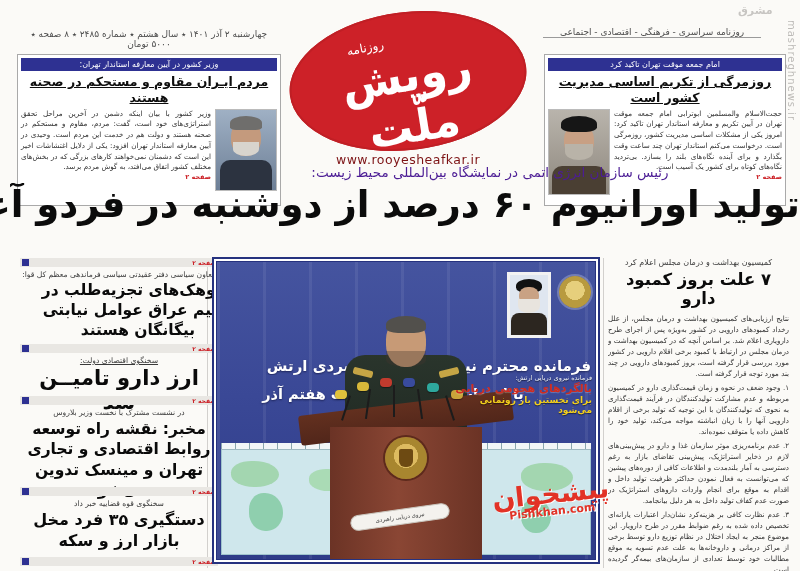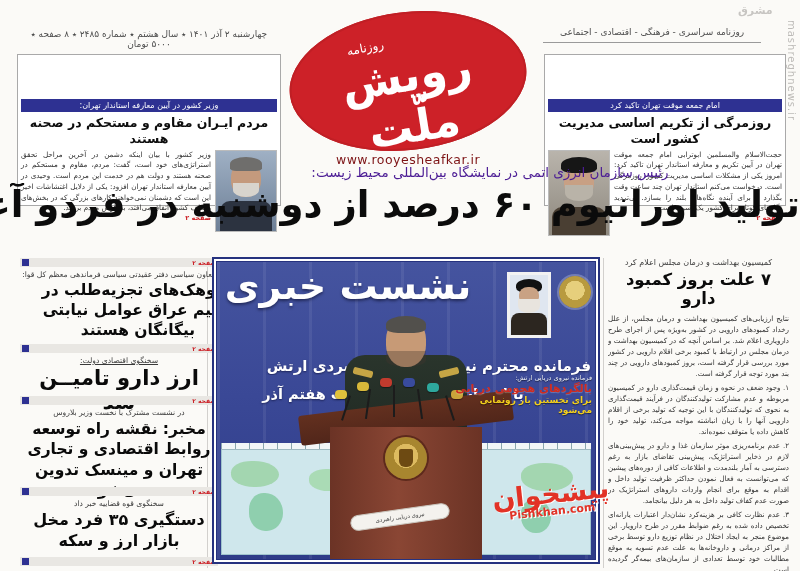--- a/index.html
+++ b/index.html
@@ -6,41 +6,41 @@
   html,body { width:800px; height:571px; overflow:hidden; }
   body { font-family:"DejaVu Sans", sans-serif; background:#f6f5f2; }
   #page { position:relative; width:800px; height:571px; background:#fbfaf7; overflow:hidden; }
 
   .rtl { direction:rtl; }
 
   
   .dateline { position:absolute; left:20px; top:29px; width:258px; font-size:9px; color:#4c4c4c;
               text-align:center; padding-bottom:5px; border-bottom:1px solid #9a9a9a; }
   .tagline  { position:absolute; left:543px; top:27px; width:218px; font-size:9px; color:#4c4c4c;
-              text-align:center; padding-bottom:5px; border-bottom:1px solid #9a9a9a; }
+              text-align:center; border-bottom:1px solid #9a9a9a; }
   .mashregh-logo { position:absolute; left:738px; top:4px; font-size:11px; color:#c7c5c2; font-weight:bold; }
   .site-watermark { position:absolute; left:786px; top:20px; height:150px; writing-mode:vertical-rl;
               font-size:10px; color:#bdbbb8; letter-spacing:1px; }
 
   
   .oval { position:absolute; left:289px; top:12px; width:238px; height:138px; background:#cd2128;
           border-radius:50%; transform:rotate(-7deg); box-shadow:inset 0 0 0 2px #c01f25; }
   .oval .small-label { position:absolute; top:24px; left:62px; color:#fff; font-size:12px; transform:rotate(-4deg); }
   .oval .big-title { position:absolute; top:38px; left:0; width:100%; text-align:center; color:#fff;
           font-size:44px; font-weight:bold; transform:rotate(-2deg); letter-spacing:-2px; }
   .website { position:absolute; left:289px; top:152px; width:238px; text-align:center; color:#7d1315;
           font-weight:normal; font-size:12.5px; letter-spacing:.5px; }
 
   
   .news-box { position:absolute; top:54px; background:#fff; border:1px solid #a9a9a9; padding:3px; }
   .news-box.left  { left:17px;  width:264px; height:152px; }
   .news-box.right { left:544px; width:242px; height:152px; }
-  .box-bar { height:13px; background:#2e3192; color:#fff; font-size:8px; line-height:13px; text-align:center;margin-top:41px; }
+  .box-bar { height:13px; background:#2e3192; color:#fff; font-size:8px; line-height:13px; text-align:center; }
   .box-headline { font-size:12.5px; font-weight:bold; color:#0d0d0d; text-align:center; line-height:1.3;
-          margin:3px 2px 2px; }
+          margin:3px 2px 2px;text-decoration:underline; }
   .box-body { display:flex; gap:4px; margin-top:2px; }
   .box-text { flex:1; font-size:7.2px; color:#333; text-align:justify; line-height:1.5; position:relative; }
   .page-ref-red { color:#cc2127; font-size:6.5px; font-weight:bold; }
   .portrait { width:62px; height:82px; flex:0 0 62px; position:relative; overflow:hidden; border:1px solid #bbb; }
   .portrait .bg { position:absolute; inset:0; }
   .p-head { position:absolute; left:50%; transform:translateX(-50%); border-radius:46%; }
   .p-body { position:absolute; left:50%; transform:translateX(-50%); border-radius:10px 10px 0 0; }
 
   
   .lead-kicker { position:absolute; left:230px; top:164px; width:520px; text-align:center;
@@ -217,21 +217,20 @@
     <div class="item-headline" style="top:252px;font-size:16px;line-height:1.3;">دستگیری ۳۵ فرد مخل بازار ارز و سکه</div>
     <div class="sep" style="top:299px;">
       <span class="page-ref-red">صفحه ۲</span>
       <span class="sq"></span>
     </div>
   </div>
 
   <div class="photo-frame">
     <div class="photo-inner">
       <div class="stripes"></div>
-      <div class="banner-title rtl">نشست خبری</div>
       <div class="khamenei">
         <div class="kh-turban"></div>
           <div class="kh-face"></div>
           <div class="kh-beard"></div>
           <div class="kh-robe"></div>
       </div>
       <div class="army-emblem"></div>
       <div class="banner-line1 rtl">فرمانده محترم نیروی دریایی راهبردی ارتش</div>
       <div class="banner-line2 rtl">با اصحاب رسانه به مناسبت هفتم آذر</div>
       <div class="banner-year">۱۴۰۱</div>

